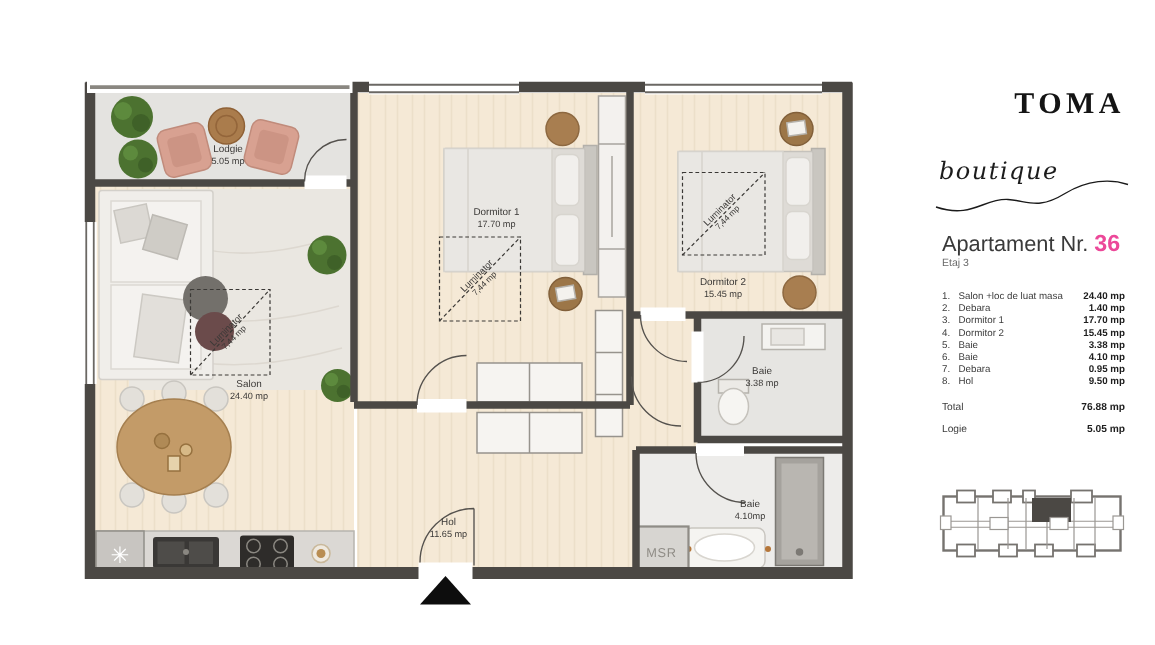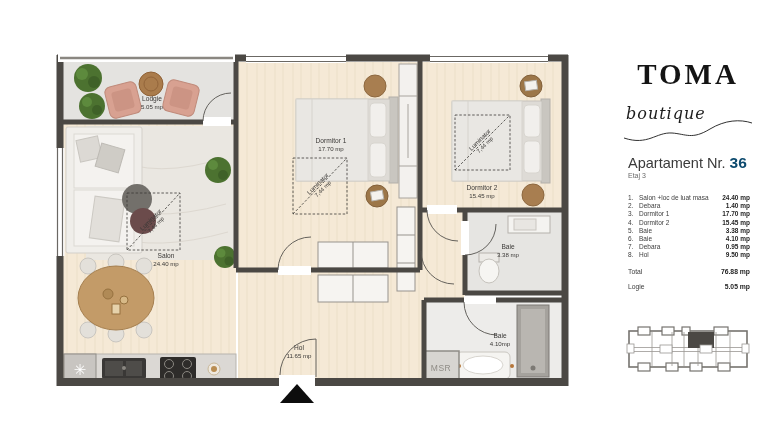--- a/index.html
+++ b/index.html
@@ -8,28 +8,28 @@
   .floorplan{position:absolute;left:50px;top:46px;width:525px;height:362px;}
   .plan-label{font-family:"Liberation Sans",sans-serif;fill:#3b3937;}
   .room-name{font-size:6.6px;}
   .room-area{font-size:6.1px;}
   .lum-name{font-size:6.2px;fill:#3b3937;}
   .lum-area{font-size:5.6px;fill:#3b3937;}
   .msr-label{font-size:8.5px;fill:#8f8c86;letter-spacing:.5px;}
 
   
   .panel{position:absolute;left:626px;top:58px;width:124px;height:330px;}
-  .logo-main{position:absolute;top:0;left:0;width:100%;text-align:center;
-    font-family:"Liberation Serif",serif;font-weight:700;font-size:29px;letter-spacing:3px;color:#141414;}
+  .logo-main{position:absolute;top:0;left:0;width:100%;text-align:right;
+    font-family:"Liberation Serif",serif;font-weight:700;font-size:20px;letter-spacing:3px;color:#141414;}
   .script-zone{position:absolute;top:40px;left:0;width:100%;height:48px;}
   .logo-script{position:absolute;top:6px;left:0;width:100%;
     font-family:"DejaVu Serif",serif;font-style:italic;font-size:16px;color:#1c1c1c;letter-spacing:1px;}
   .flourish{position:absolute;left:-4px;top:18px;}
   .apt-title{position:absolute;top:96px;left:2px;white-space:nowrap;font-size:14.5px;color:#3a3a3a;}
-  .apt-title b{font-size:15.5px;color:#0c4a6e;}
+  .apt-title b{font-size:15.5px;color:#ec4899;}
   .floor-label{position:absolute;top:114px;left:2px;font-size:7px;color:#6a6a6a;}
   .room-list{position:absolute;top:136px;left:2px;right:0;}
   .room-row{display:flex;font-size:6.5px;color:#3c3c3c;line-height:8.2px;}
   .room-row .nr{width:11px;}
   .room-row .name{flex:1;}
   .room-row .area{font-weight:bold;color:#1e1e1e;}
   .total-row,.logie-row{position:absolute;left:2px;right:0;display:flex;justify-content:space-between;
     font-size:6.8px;color:#3c3c3c;}
   .total-row{top:210px;}
   .logie-row{top:225px;}

